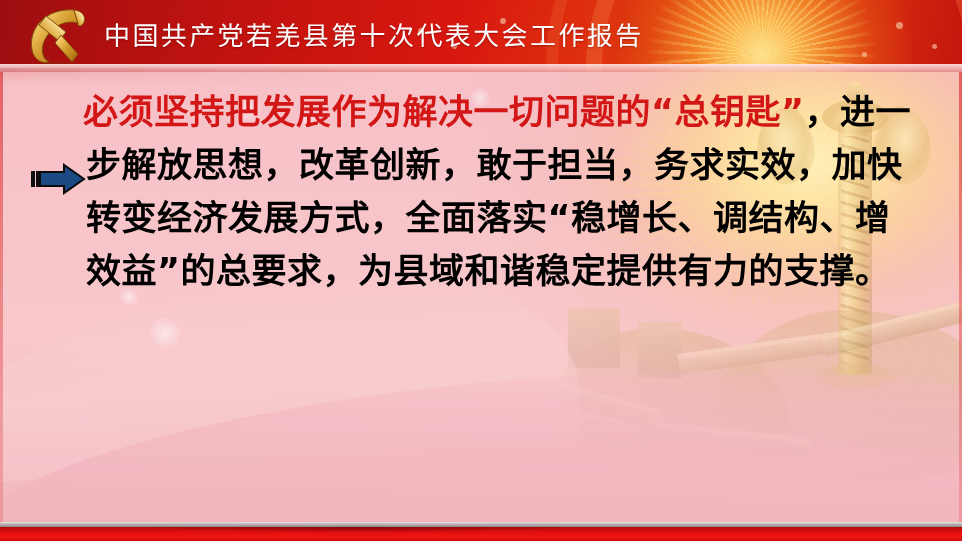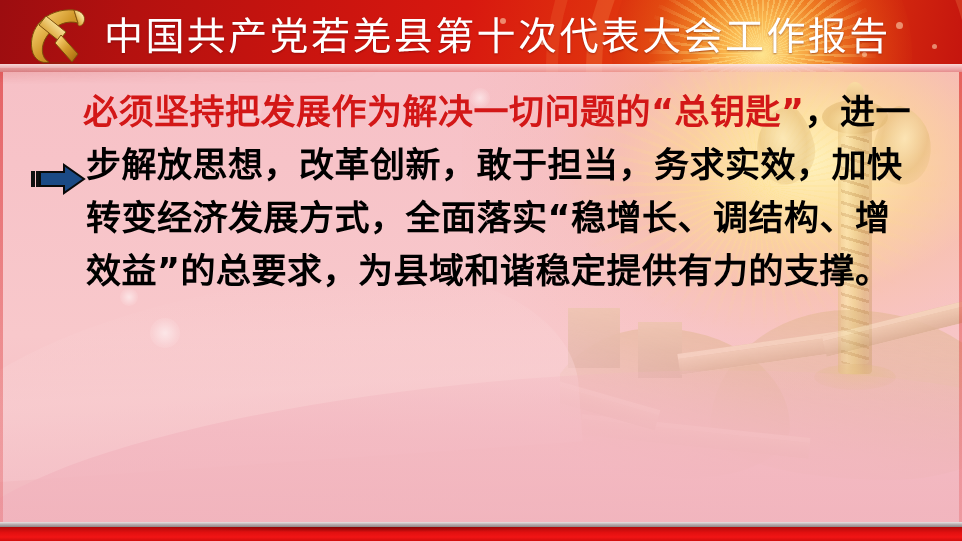--- a/index.html
+++ b/index.html
@@ -250,21 +250,21 @@
   }
   .emblem svg { display: block; }
 
   .header-title {
     position: absolute;
     left: 104px; top: 2px;
     height: 62px;
     display: flex;
     align-items: center;
     font-family: "Liberation Serif", "DejaVu Serif", serif;
-    font-size: 39px;
+    font-size: 26px;
     font-weight: 400;
     letter-spacing: 2.4px;
     color: #ffffff;
     white-space: nowrap;
     text-shadow: 0 1px 2px rgba(90,0,0,0.45);
   }
 
   
   .content {
     position: absolute;

